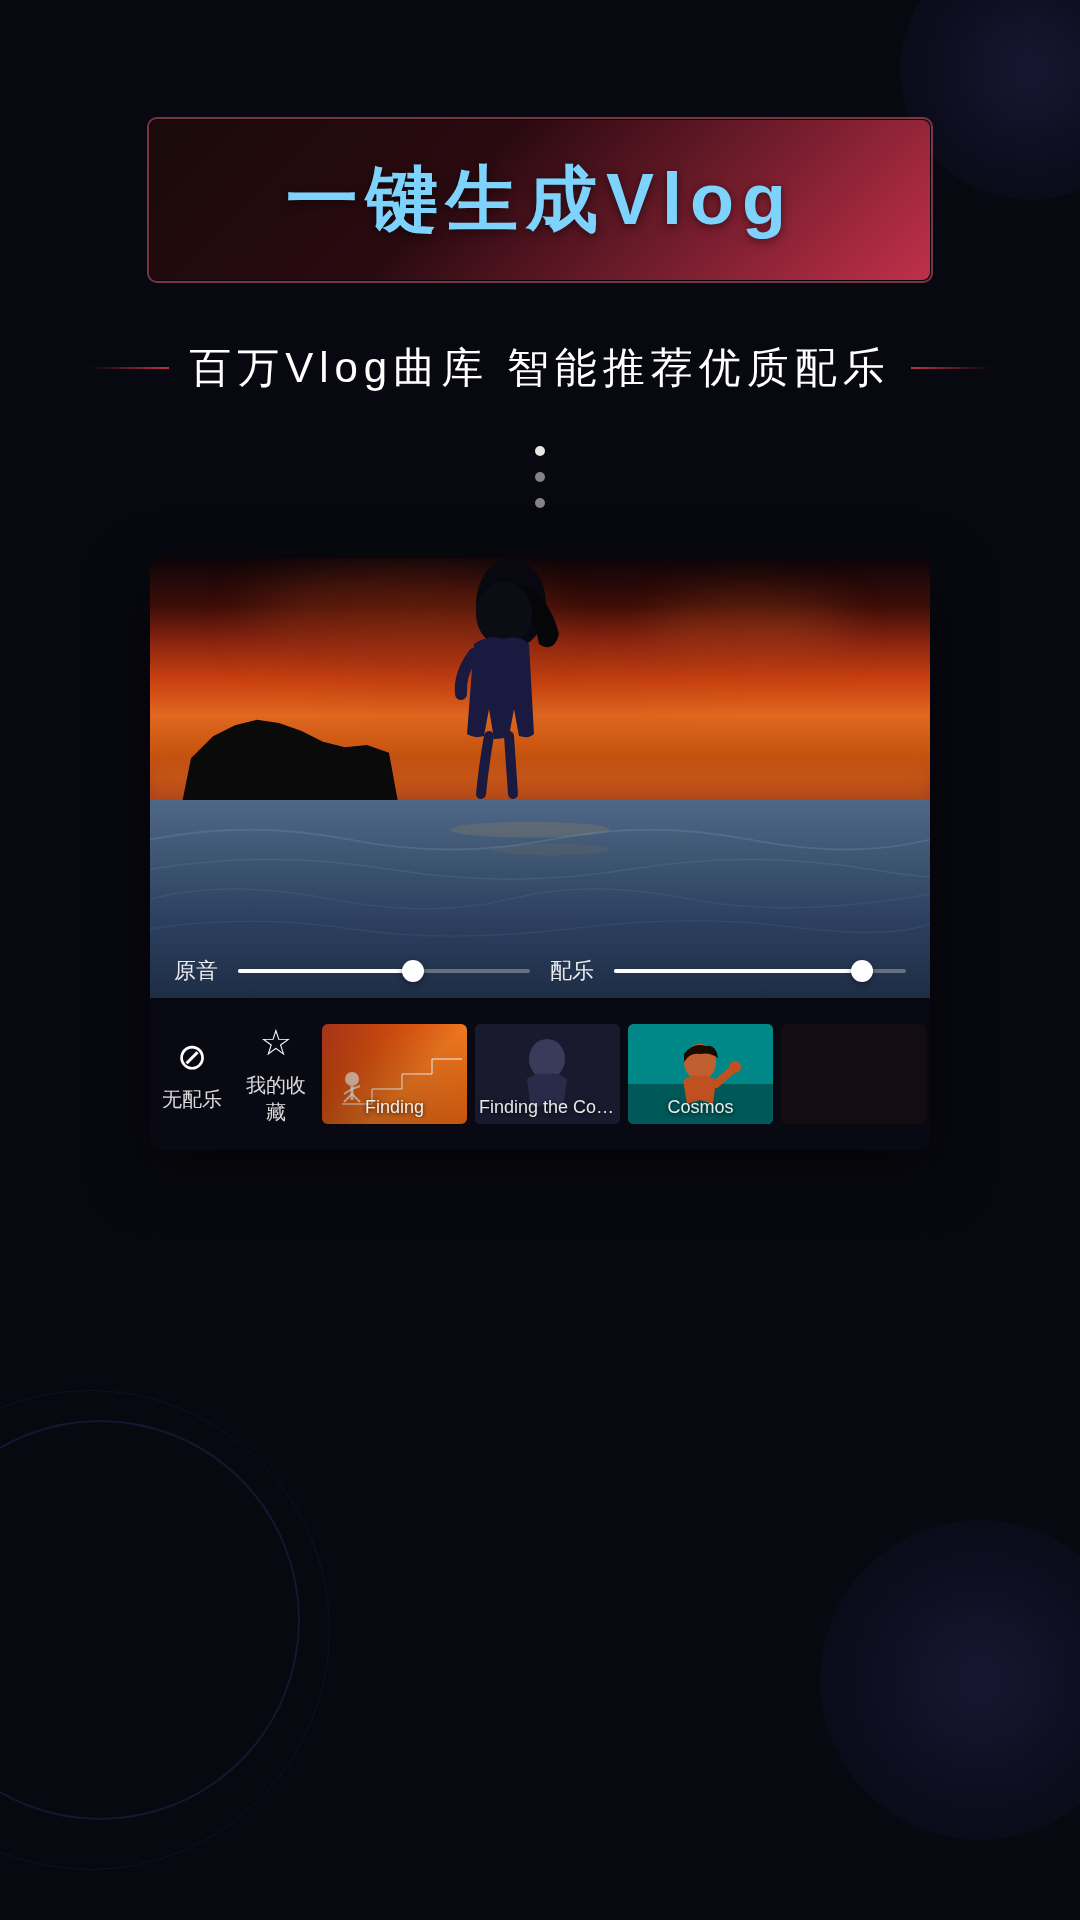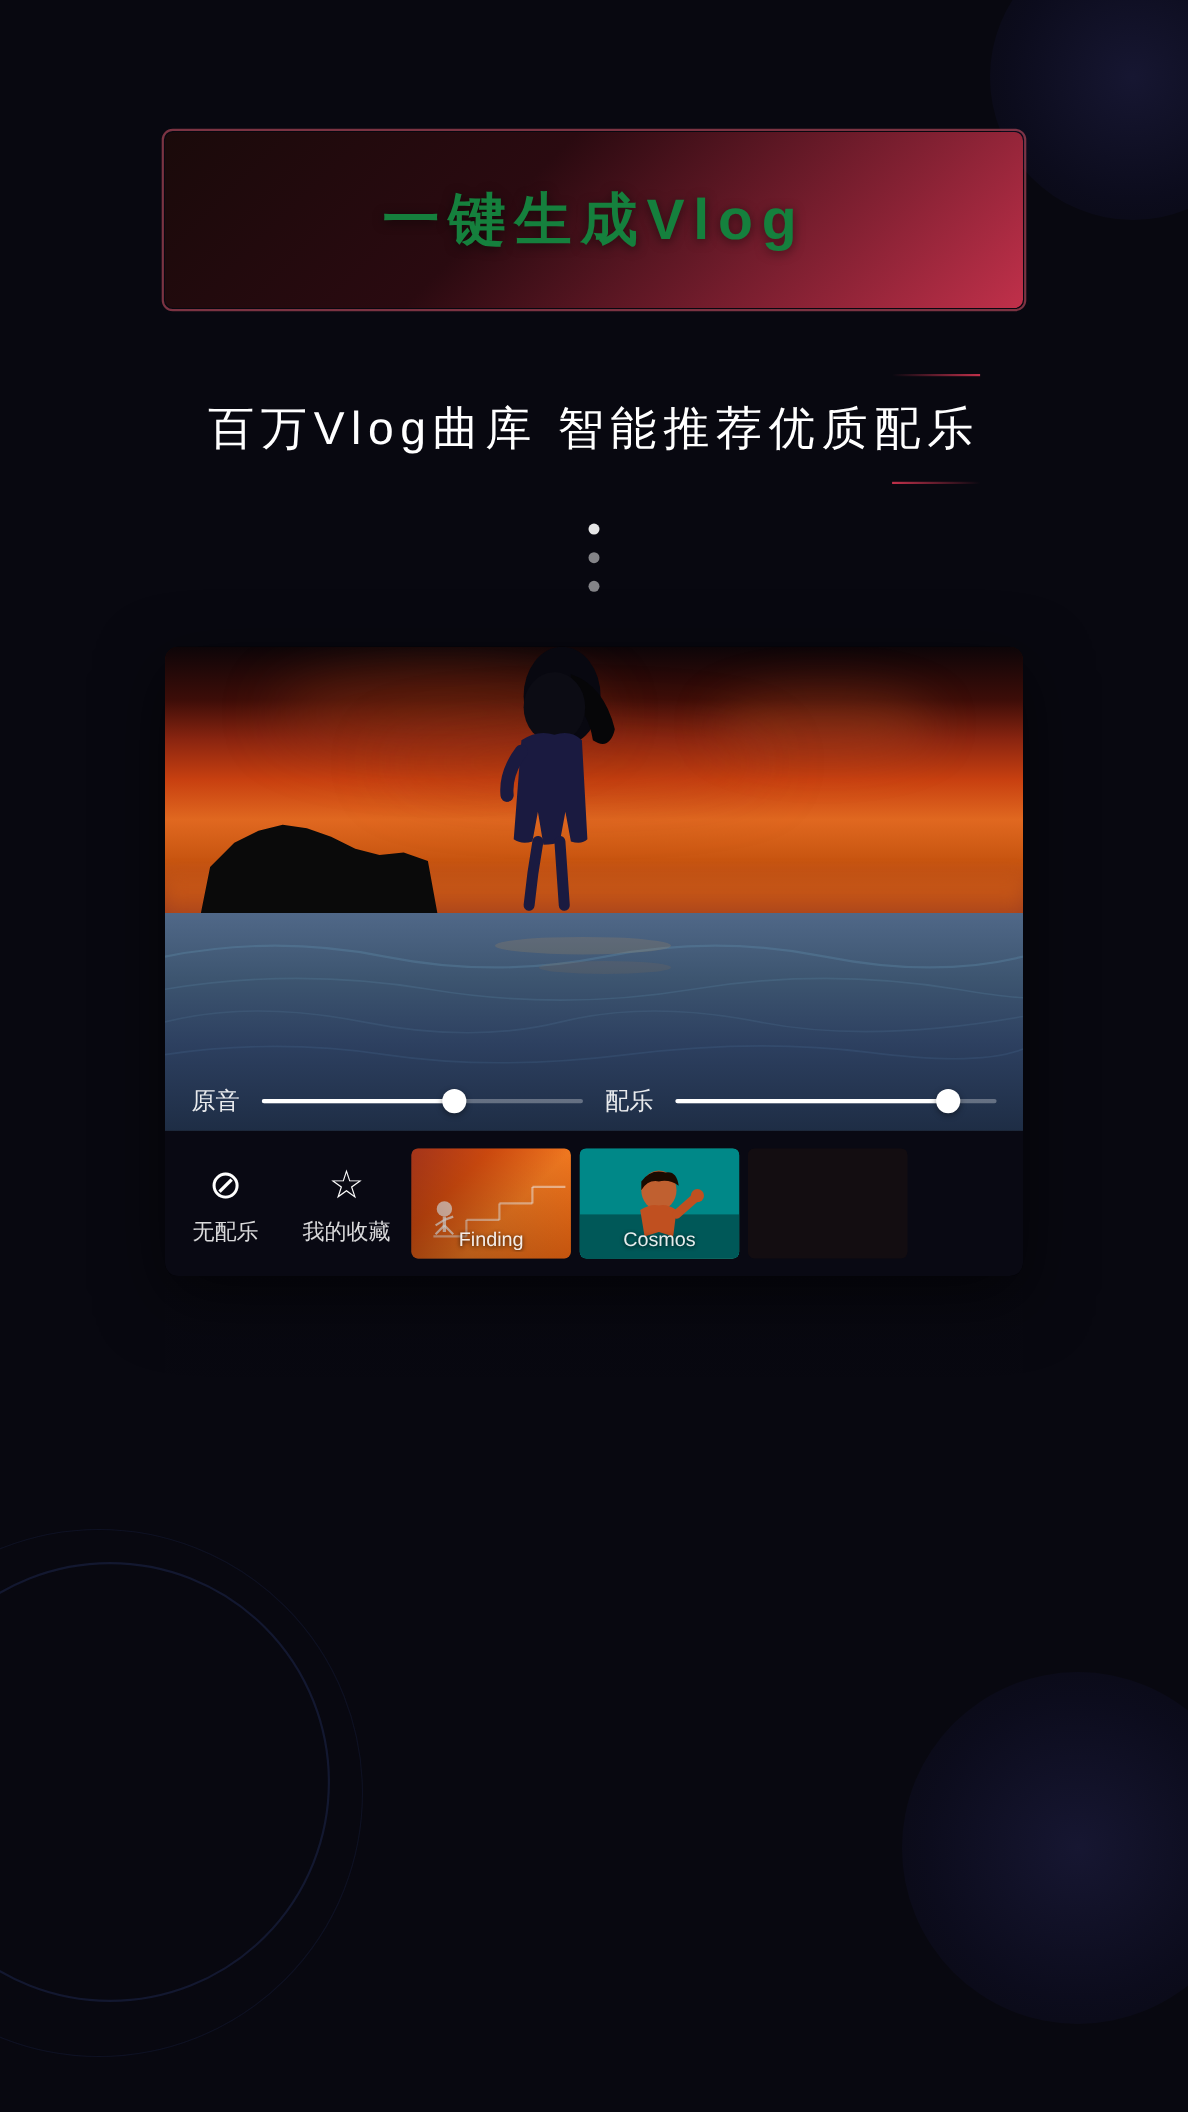--- a/index.html
+++ b/index.html
@@ -90,34 +90,33 @@
     }
 
     .hero-title {
       position: relative;
       z-index: 2;
       width: 100%;
       height: 100%;
       display: flex;
       align-items: center;
       justify-content: center;
-      font-size: 52px;
+      font-size: 72px;
       font-weight: 700;
-      color: #15803d;
+      color: #7dd3fc;
       letter-spacing: 8px;
       text-shadow: 0 2px 10px rgba(0,0,0,0.5);
     }
 
     
     .subtitle-row {
       display: flex;
-      align-items: flex-end;
+      align-items: center;
       gap: 20px;
-      margin-bottom: 36px;
-      flex-direction: column;
+      margin-bottom: 50px;
     }
 
     .subtitle-dash {
       width: 80px;
       height: 2px;
       background: linear-gradient(90deg, transparent, #c0304a);
     }
 
     .subtitle-dash.right {
       background: linear-gradient(90deg, #c0304a, transparent);
@@ -480,20 +479,29 @@
           <ellipse cx="30" cy="55" rx="7" ry="7" fill="rgba(255,255,255,0.7)"></ellipse>
           <line x1="30" y1="62" x2="30" y2="76" stroke="rgba(255,255,255,0.7)" stroke-width="3"></line>
           <line x1="30" y1="70" x2="22" y2="78" stroke="rgba(255,255,255,0.7)" stroke-width="2"></line>
           <line x1="30" y1="70" x2="38" y2="78" stroke="rgba(255,255,255,0.7)" stroke-width="2"></line>
           <line x1="30" y1="65" x2="22" y2="70" stroke="rgba(255,255,255,0.7)" stroke-width="2"></line>
           <line x1="30" y1="65" x2="38" y2="62" stroke="rgba(255,255,255,0.7)" stroke-width="2"></line>
         </svg>
         <div class="track-name">Finding</div>
       </div>
 
+      <div class="track-thumb track-finding">
+        <svg width="100%" height="100%" viewBox="0 0 145 100">
+          <rect width="145" height="100" fill="#1a1a2e"></rect>
+
+          <ellipse cx="72" cy="35" rx="18" ry="20" fill="#3a3a5a"></ellipse>
+          <path d="M52,55 Q62,48 72,50 Q82,48 92,55 L88,85 L72,80 L56,85 Z" fill="#2a2a4a"></path>
+        </svg>
+        <div class="track-name">Finding the Con...</div>
+      </div>
 
       <div class="track-thumb track-cosmos">
         <svg width="100%" height="100%" viewBox="0 0 145 100">
           <rect width="145" height="100" fill="#008888"></rect>
           <rect x="0" y="60" width="145" height="40" fill="#005858"></rect>
 
           <ellipse cx="72" cy="38" rx="16" ry="18" fill="#c06030"></ellipse>
           <path d="M55,56 Q65,50 72,52 Q79,50 88,56 L85,80 L72,76 L59,80 Z" fill="#c05020"></path>
 
           <path d="M56,30 Q65,18 78,22 Q88,20 90,34 Q82,28 72,30 Q62,28 56,38 Z" fill="#1a0a00"></path>

